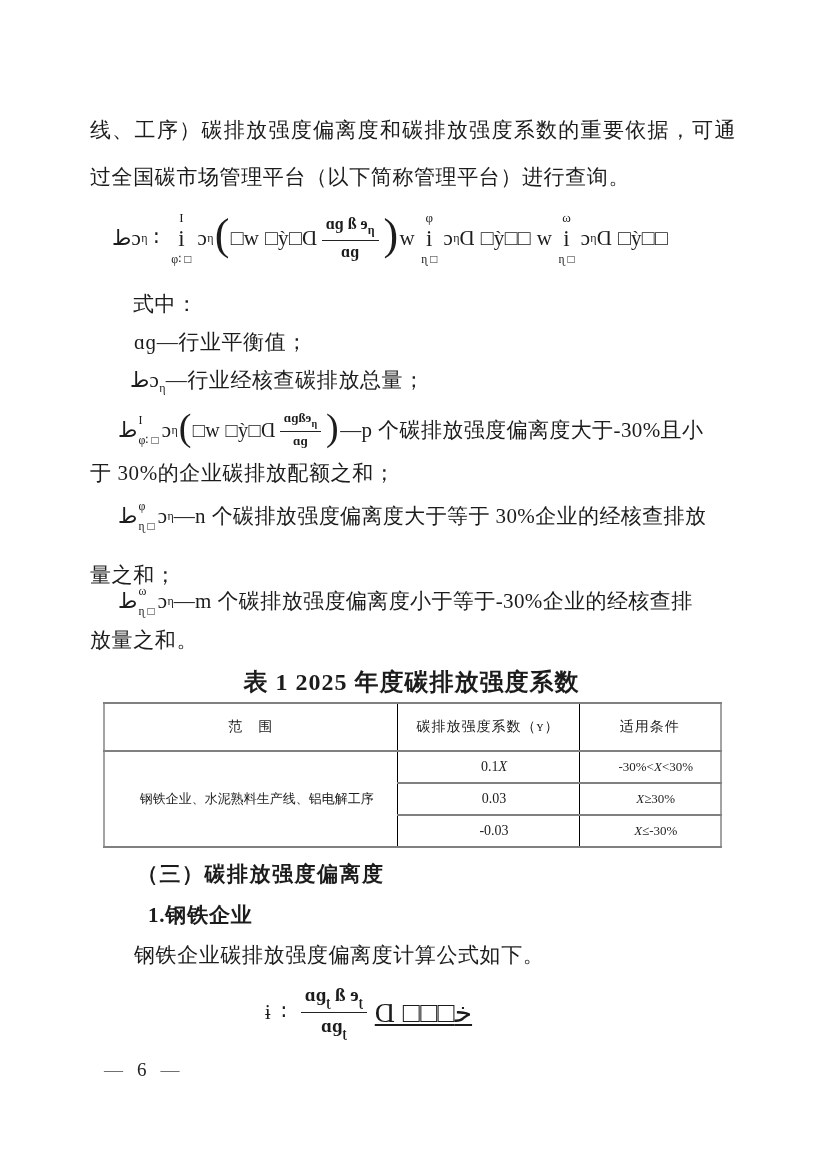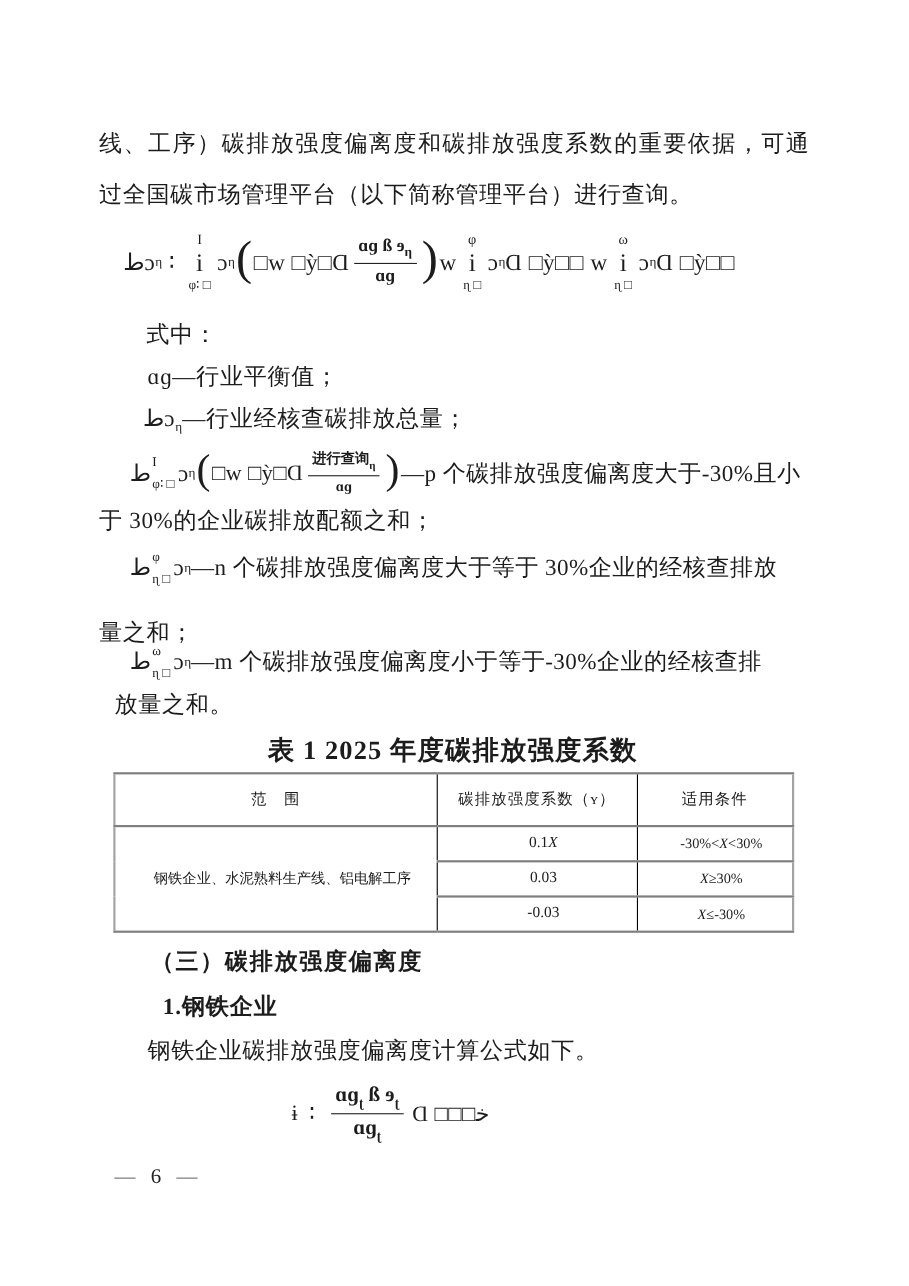--- a/index.html
+++ b/index.html
@@ -109,21 +109,21 @@
     <span>ط</span>
     <span class="rstack">
       <span class="s-sup">I</span>
       <span class="s-sub">φ∶ □</span>
     </span>
     <span>ɔ</span>
       <span class="ssub">η</span>
     <span class="paren" style="font-size:38px;">(</span>
     <span style="font-size:20px;">□w □ỳ□Ɑ</span>
     <span class="frac f-small">
-      <span class="num"><span>进行查询</span><span class="ssub" style="font-size:10px;">η</span></span>
+      <span class="num"><span>ɑɡßɘ</span><span class="ssub" style="font-size:10px;">η</span></span>
       <span class="den">ɑɡ</span>
     </span>
     <span class="paren" style="font-size:38px;">)</span>
     <span>—p 个碳排放强度偏离度大于-30%且小</span>
   </div>
   <div class="abs body-line" style="left:90px;top:459px;">于 30%的企业碳排放配额之和；</div>
 
   <div class="fx" style="left:118px;top:494px;height:44px;">
     <span>ط</span>
     <span class="rstack">
@@ -139,21 +139,21 @@
   <div class="fx" style="left:118px;top:579px;height:44px;">
     <span>ط</span>
     <span class="rstack">
       <span class="s-sup">ω</span>
       <span class="s-sub">ɳ □</span>
     </span>
     <span>ɔ</span>
       <span class="ssub">η</span>
     <span>—m 个碳排放强度偏离度小于等于-30%企业的经核查排</span>
   </div>
-  <div class="abs body-line" style="left:90px;top:626px;margin-left:14px;">放量之和。</div>
+  <div class="abs body-line" style="left:90px;top:626px;">放量之和。</div>
 
   <div class="tbl-title">表 1  2025 年度碳排放强度系数</div>
 
   <table class="coef">
     <colgroup>
         <col style="width:293px">
         <col style="width:182px">
         <col style="width:142px">
       </colgroup>
     <tbody>
@@ -186,21 +186,21 @@
     <span style="font-size:20px;">ɨ</span>
     <span style="margin:0 10px;">∶</span>
     <span class="frac" style="font-size:19px;">
       <span class="num">
         <span>ɑɡ</span><span class="ssub">ʈ</span><span> ß </span><span>ɘ</span><span class="ssub">ʈ</span>
       </span>
       <span class="den">
         <span>ɑɡ</span><span class="ssub">ʈ</span>
       </span>
     </span>
-    <span style="font-size:20px;margin-left:4px;">Ɑ □□□ﺧ</span>
+    <span style="font-size:28px;margin-left:4px;text-decoration:underline;">Ɑ □□□ﺧ</span>
   </div>
 
   <div class="footer">
     <span class="dash">—</span>
     <span class="num">6</span>
     <span class="dash">—</span>
   </div>
 
 </div>
 

